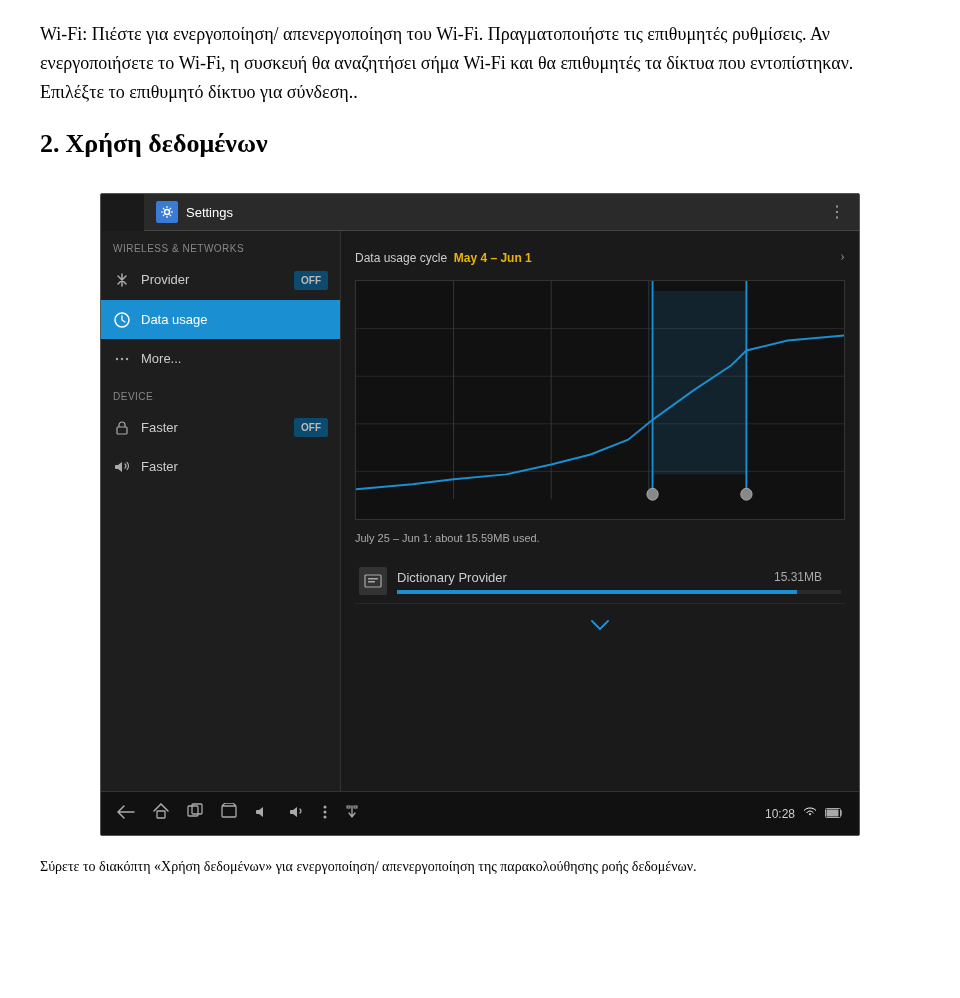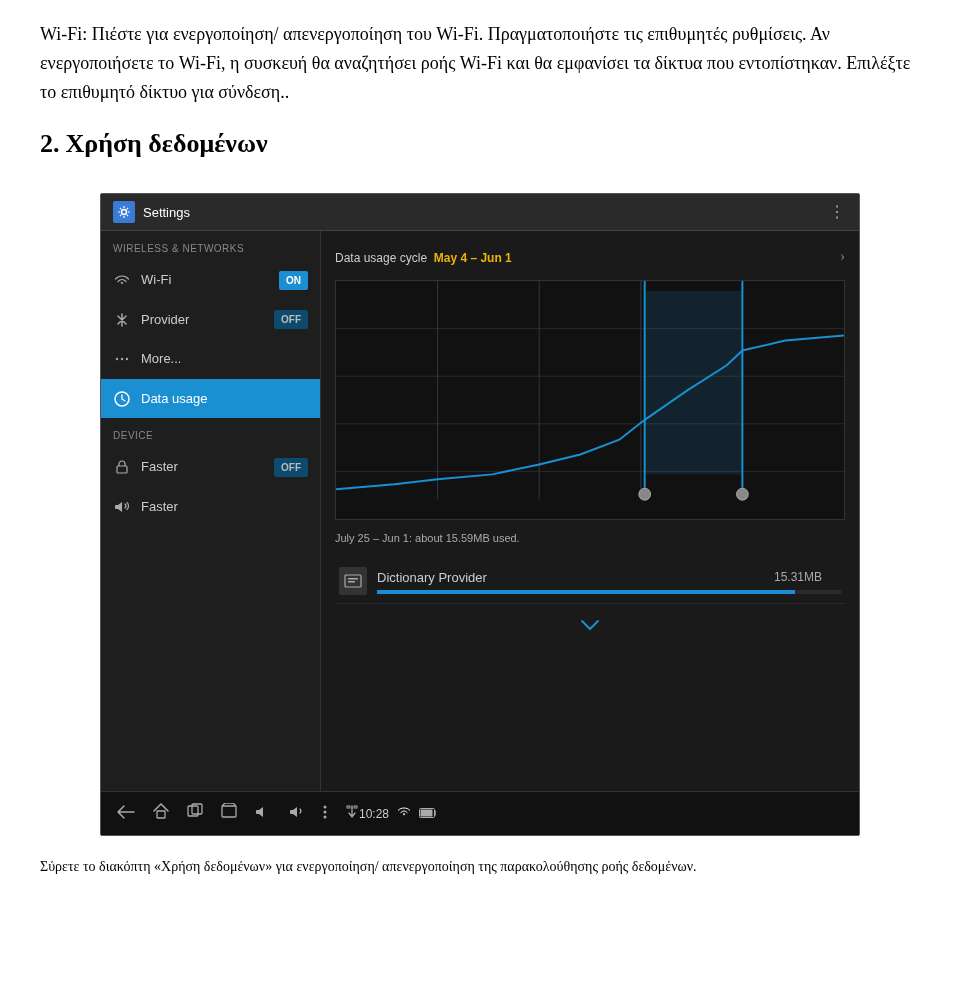--- a/index.html
+++ b/index.html
@@ -31,20 +31,21 @@
       overflow: hidden;
     }
     
     .title-bar {
       background: #2a2a2a;
       padding: 6px 12px;
       display: flex;
       align-items: center;
       justify-content: space-between;
       border-bottom: 1px solid #444;
+      margin-left: 43px;
     }
     .title-bar-left {
       display: flex;
       align-items: center;
       gap: 8px;
     }
     .settings-icon-box {
       width: 22px;
       height: 22px;
       background: #3a7bd5;
@@ -63,21 +64,21 @@
       font-size: 16px;
       letter-spacing: 2px;
     }
     
     .main-area {
       display: flex;
       height: 560px;
     }
     
     .sidebar {
-      width: 220px;
+      width: 240px;
       background: #1e1e1e;
       border-right: 1px solid #333;
       flex-shrink: 0;
     }
     .sidebar-section-label {
       color: #888;
       font-size: 10px;
       font-family: Arial, sans-serif;
       padding: 10px 12px 4px 12px;
       text-transform: uppercase;
@@ -209,21 +210,21 @@
     }
     .app-item-inner {
       flex: 1;
     }
     
     .nav-bar {
       background: #111;
       height: 44px;
       display: flex;
       align-items: center;
-      justify-content: flex-start;
+      justify-content: space-between;
       padding: 0 16px;
       border-top: 1px solid #333;
     }
     .nav-bar-left {
       display: flex;
       align-items: center;
       gap: 18px;
     }
     .nav-bar-right {
       display: flex;
@@ -241,21 +242,21 @@
     
     .bottom-text {
       font-size: 14px;
       line-height: 1.6;
       margin-top: 16px;
     }
   </style>
 </head>
 <body>
 
-<p class="intro-text">Wi-Fi: Πιέστε για ενεργοποίηση/ απενεργοποίηση του Wi-Fi. Πραγματοποιήστε τις επιθυμητές ρυθμίσεις. Αν ενεργοποιήσετε το Wi-Fi, η συσκευή θα αναζητήσει ροής Wi-Fi και θα εμφανίσει τα δίκτυα που εντοπίστηκαν. Επιλέξτε το επιθυμητό δίκτυο για σύνδεση..</p>
+<p class="intro-text">Wi-Fi: Πιέστε για ενεργοποίηση/ απενεργοποίηση του Wi-Fi. Πραγματοποιήστε τις επιθυμητές ρυθμίσεις. Αν ενεργοποιήσετε το Wi-Fi, η συσκευή θα αναζητήσει σήμα Wi-Fi και θα επιθυμητές τα δίκτυα που εντοπίστηκαν. Επιλέξτε το επιθυμητό δίκτυο για σύνδεση..</p>
 
 <div style="display:flex; align-items:baseline; gap:6px; margin-bottom:14px;">
   <span class="section-title">2.</span>
   <span class="section-title">Χρήση δεδομένων</span>
 </div>
 
 <div class="screenshot-container">
 
   <div class="title-bar">
     <div class="title-bar-left">
@@ -268,61 +269,50 @@
       <span class="title-bar-title">Settings</span>
     </div>
     <span class="title-bar-menu">⋮</span>
   </div>
 
   <div class="main-area">
 
     <div class="sidebar">
       <div class="sidebar-section-label">WIRELESS &amp; NETWORKS</div>
 
-      <div class="sidebar-item">
-        <div class="sidebar-item-icon">
-          <svg width="16" height="14" viewBox="0 0 16 14" fill="none">
-            <path d="M8 11.5l1.5-2a2.5 2.5 0 0 0-3 0L8 11.5z" fill="#aaa"></path>
-            <path d="M4 8.5C5.2 7.2 6.5 6.5 8 6.5s2.8.7 4 2" stroke="#aaa" stroke-width="1.2" fill="none" stroke-linecap="round"></path>
-            <path d="M1.5 6C3.3 4 5.5 3 8 3s4.7 1 6.5 3" stroke="#aaa" stroke-width="1.2" fill="none" stroke-linecap="round"></path>
-          </svg>
-        </div>
-        <span>Wi-Fi</span>
-        <span class="toggle-badge toggle-on">ON</span>
-      </div>
 
       <div class="sidebar-item">
         <div class="sidebar-item-icon">
           <svg width="12" height="16" viewBox="0 0 12 16" fill="none">
             <path d="M2 4l8 8M2 12l8-8M6 2v12" stroke="#aaa" stroke-width="1.5" stroke-linecap="round"></path>
           </svg>
         </div>
         <span>Provider</span>
         <span class="toggle-badge toggle-off">OFF</span>
+      </div>
+
+      <div class="sidebar-item active">
+        <div class="sidebar-item-icon">
+          <svg width="16" height="16" viewBox="0 0 16 16" fill="none">
+            <circle cx="8" cy="8" r="7" stroke="#fff" stroke-width="1.5"></circle>
+            <path d="M8 4v4l3 2" stroke="#fff" stroke-width="1.3" stroke-linecap="round"></path>
+          </svg>
+        </div>
+        <span>Data usage</span>
       </div>
 
       <div class="sidebar-item">
         <div class="sidebar-item-icon">
           <svg width="16" height="16" viewBox="0 0 16 16" fill="none">
             <circle cx="3" cy="8" r="1.2" fill="#aaa"></circle>
             <circle cx="8" cy="8" r="1.2" fill="#aaa"></circle>
             <circle cx="13" cy="8" r="1.2" fill="#aaa"></circle>
           </svg>
         </div>
         <span>More...</span>
-      </div>
-
-      <div class="sidebar-item active">
-        <div class="sidebar-item-icon">
-          <svg width="16" height="16" viewBox="0 0 16 16" fill="none">
-            <circle cx="8" cy="8" r="7" stroke="#fff" stroke-width="1.5"></circle>
-            <path d="M8 4v4l3 2" stroke="#fff" stroke-width="1.3" stroke-linecap="round"></path>
-          </svg>
-        </div>
-        <span>Data usage</span>
       </div>
 
       <div class="sidebar-section-label">DEVICE</div>
 
       <div class="sidebar-item">
         <div class="sidebar-item-icon">
           <svg width="12" height="14" viewBox="0 0 12 14" fill="none">
             <rect x="1" y="6" width="10" height="7" rx="1" stroke="#aaa" stroke-width="1.2"></rect>
             <path d="M3 6V4a3 3 0 0 1 6 0v2" stroke="#aaa" stroke-width="1.2"></path>
           </svg>

